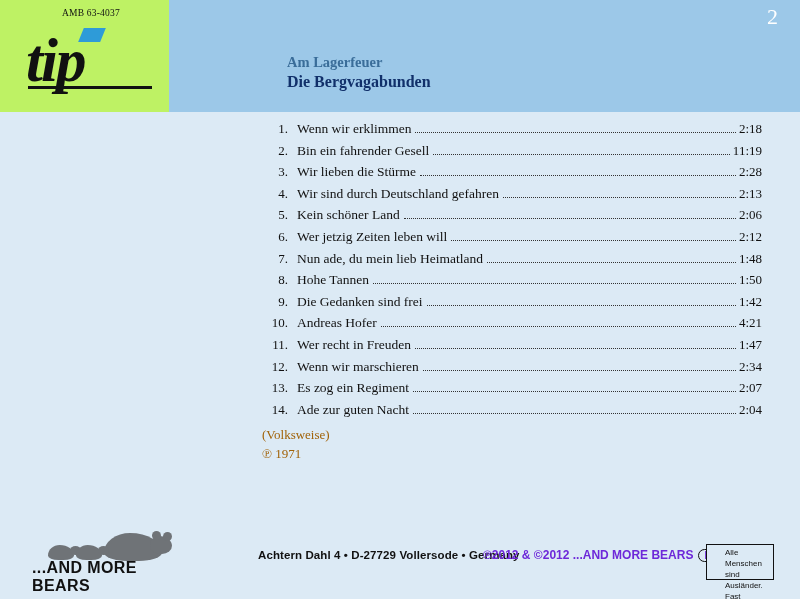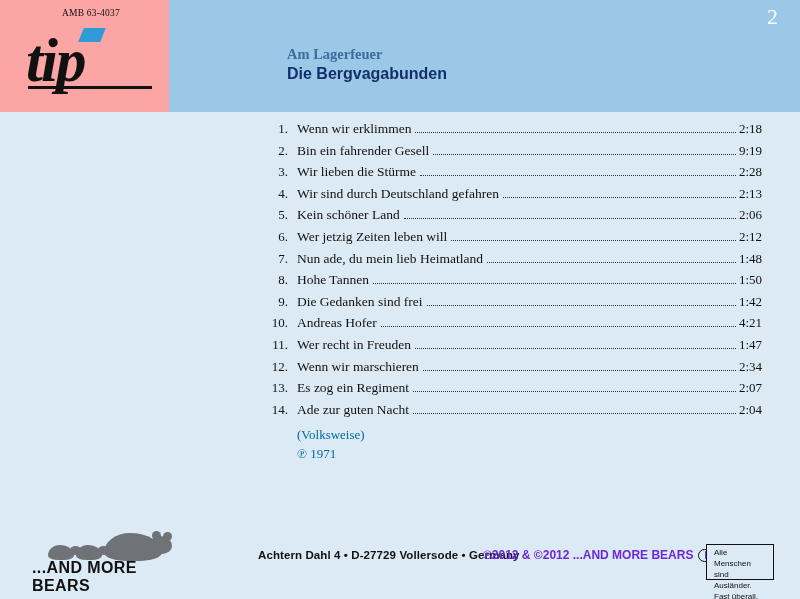--- a/index.html
+++ b/index.html
@@ -24,21 +24,21 @@
     height: 112px;
     background: #9cc8e8;
   }
   
   .logo-box {
     position: absolute;
     left: 0;
     top: 0;
     width: 169px;
     height: 112px;
-    background: #fca5a5;
+    background: #bef264;
   }
   .catalog-no {
     position: absolute;
     left: 62px;
     top: 8px;
     font-family: "Liberation Serif", serif;
     font-size: 9.5px;
     color: #111111;
     letter-spacing: 0.2px;
   }
@@ -91,23 +91,24 @@
     position: absolute;
     left: 287px;
     top: 45px;
   }
   .header-line1 {
     font-family: "Liberation Serif", serif;
     font-weight: bold;
     font-size: 14.5px;
     color: #3a6d99;
     line-height: 18px;
+    margin-top: 8px;
   }
   .header-line2 {
-    font-family: Liberation Sans, sans-serif;
+    font-family: Liberation Serif, serif;
     font-weight: bold;
     font-size: 16px;
     color: #11306a;
     line-height: 20px;
     margin-top: 1px;
   }
   
   .tracks {
     position: absolute;
     left: 262px;
@@ -136,23 +137,22 @@
     border-bottom: 1px dotted #333333;
     margin: 0 3px 4px 4px;
     height: 10px;
   }
   .track .time {
     flex: 0 0 auto;
     font-size: 13px;
     text-align: left;
   }
   .extra {
-    margin-left: 35px;
     font-size: 13px;
-    color: #0369a1;
+    color: #a16207;
     line-height: 19px;
   }
   .extra-first { margin-top: 2px; }
   
   .bear-area {
     position: absolute;
     left: 32px;
     top: 533px;
     width: 150px;
     height: 48px;
@@ -249,21 +249,21 @@
     left: 706px;
     top: 544px;
     width: 68px;
     height: 36px;
     border: 1px solid #111111;
     background: #dceaf5;
     font-family: "Liberation Sans", sans-serif;
     font-size: 8px;
     line-height: 11px;
     color: #111111;
-    padding: 2px 7px;
+    padding: 2px 18px;
     box-sizing: border-box;
     text-align: left;
   }
 </style>
 </head>
 <body>
 
 <div class="page">
 
   <div class="top-band"></div>
@@ -288,21 +288,21 @@
     <div class="track">
       <span class="num">1.</span>
       <span class="title">Wenn wir erklimmen</span>
       <span class="dots"></span>
       <span class="time">2:18</span>
     </div>
     <div class="track">
       <span class="num">2.</span>
       <span class="title">Bin ein fahrender Gesell</span>
       <span class="dots"></span>
-      <span class="time">9:19</span>
+      <span class="time">11:19</span>
     </div>
     <div class="track">
       <span class="num">3.</span>
       <span class="title">Wir lieben die Stürme</span>
       <span class="dots"></span>
       <span class="time">2:28</span>
     </div>
     <div class="track">
       <span class="num">4.</span>
       <span class="title">Wir sind durch Deutschland gefahren</span>

